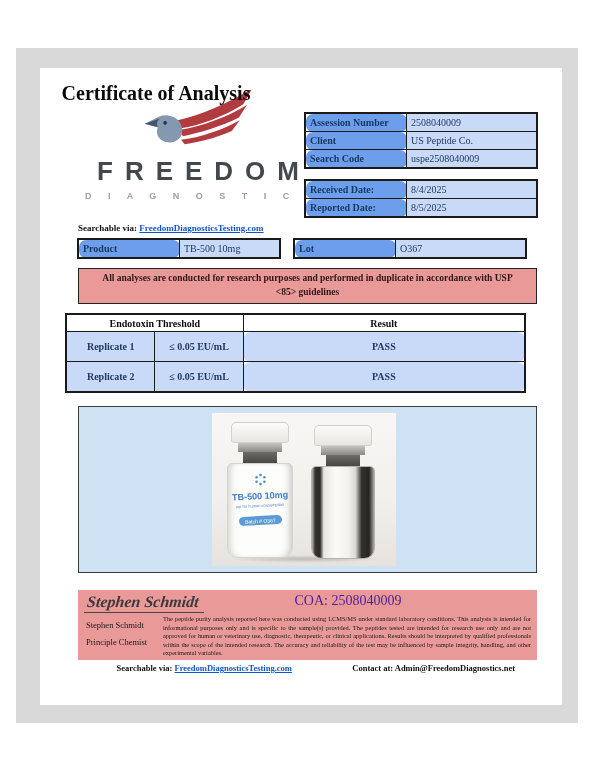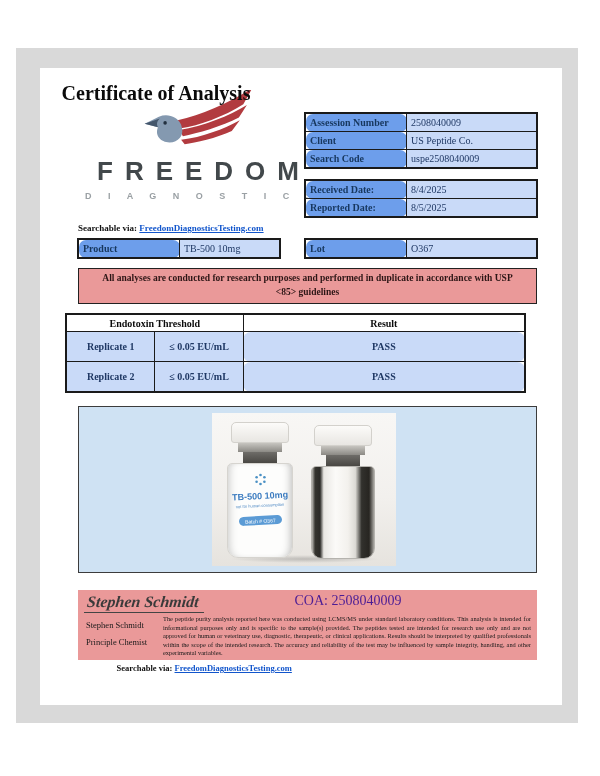--- a/index.html
+++ b/index.html
@@ -28,21 +28,21 @@
   table.kv td.k { background:#6d9eeb; font-weight:700; color:#17375e; width:101px;border-radius:7px; }
   table.kv td.v { background:#c9daf8; color:#1f3864; }
   .tbl-wrap { position:absolute; outline:1px solid #1a1a1a; }
   .info-tbl  { left:265px; top:45px; }
   .dates-tbl { left:265px; top:112px; }
 
   
   .prod-tbl { left:38px; top:171px; }
   .prod-tbl table.kv { width:202px;padding-left:6px; }
   .prod-tbl td.k { width:80px; }
-  .lot-tbl { left:265px; top:171px; }
+  .lot-tbl { left:254px; top:171px; }
   .lot-tbl table.kv { width:232px; }
   .lot-tbl td.k { width:101px; }
 
   
   .banner { position:absolute; left:38px; top:200px; width:459px; background:#ea9999;
             border:1.5px solid #222; text-align:center; font-weight:700; font-size:9.5px;
             color:#2d1616; padding:3px 13px; line-height:1.45; }
 
   
   .endo { position:absolute; left:26px; top:246px; }
@@ -239,15 +239,16 @@
     <div class="sig-name">Stephen Schmidt</div>
     <div class="sig-role">Principle Chemist</div>
     <div class="disclaimer">The peptide purity analysis reported here was conducted using LCMS/MS under standard laboratory conditions. This analysis is intended for informational purposes only and is specific to the sample(s) provided. The peptides tested are intended for research use only and are not approved for human or veterinary use, diagnostic, therapeutic, or clinical applications. Results should be interpreted by qualified professionals within the scope of the intended research. The accuracy and reliability of the test may be influenced by sample integrity, handling, and other experimental variables.</div>
   </div>
 
   <div class="footer">
     <div class="f-left">
       <span>Searchable via:</span>
       <span class="link">FreedomDiagnosticsTesting.com</span>
     </div>
+    <div class="f-right">Contact at: Admin@FreedomDiagnostics.net</div>
   </div>
 
 </div>
 
 </body></html>

